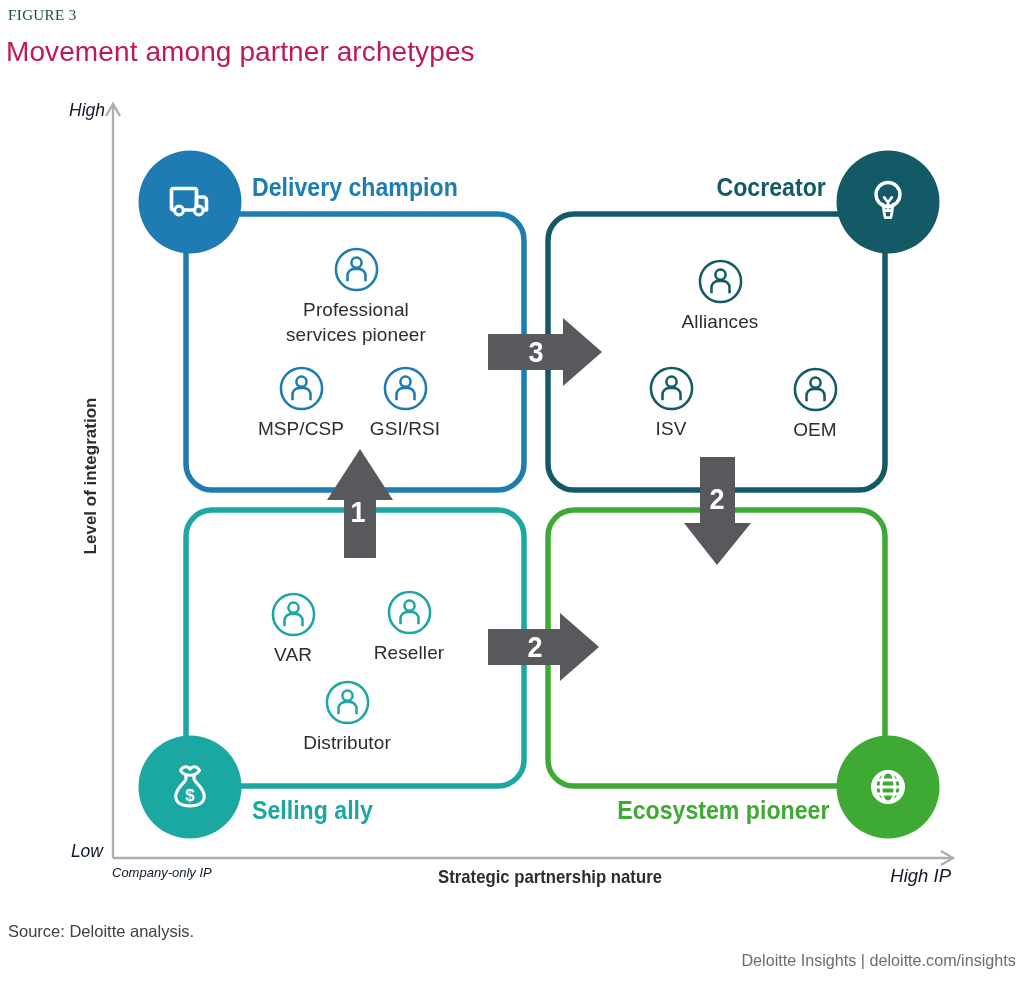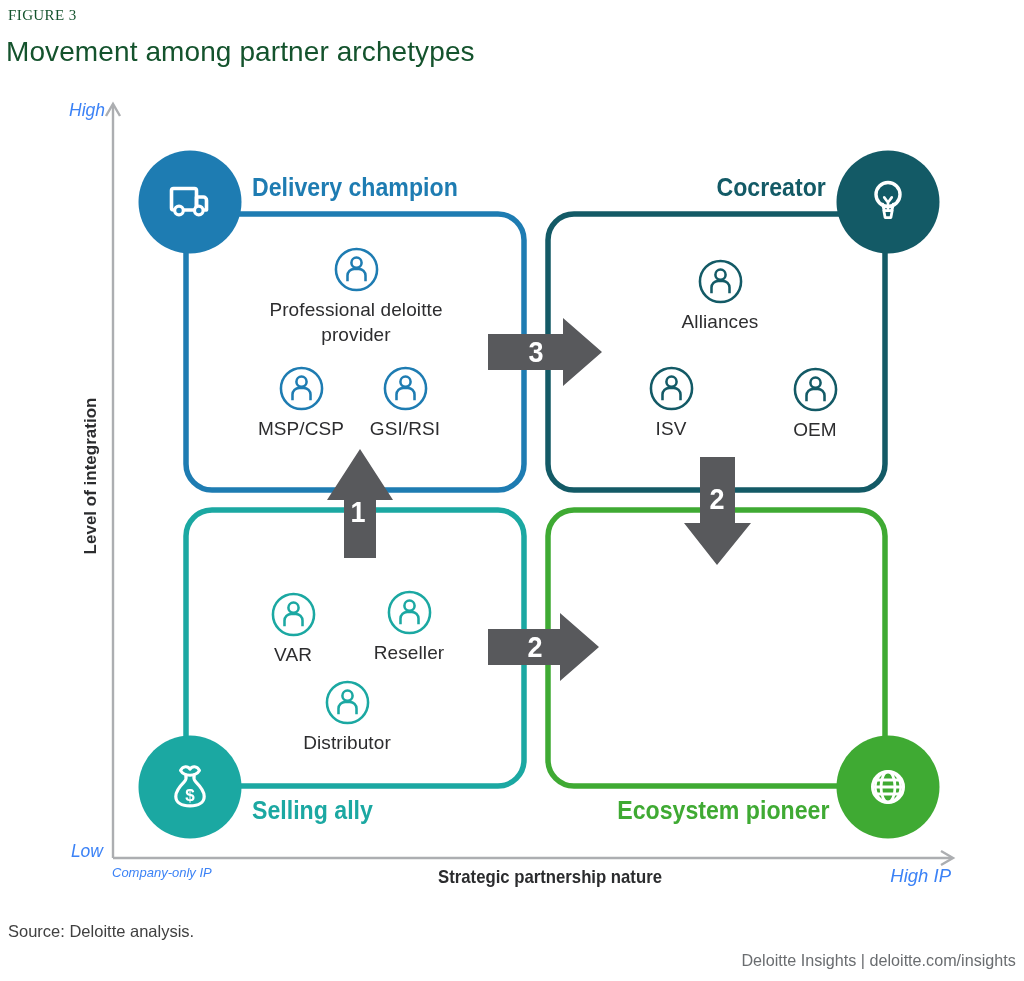--- a/index.html
+++ b/index.html
@@ -1,23 +1,23 @@
 <!DOCTYPE html>
 <html><head>
 <meta charset="utf-8">
 <style>
   html,body{margin:0;padding:0;background:#fff;}
   .fig{position:relative;width:1024px;height:981px;background:#ffffff;
        font-family:"Liberation Sans","DejaVu Sans",sans-serif;overflow:hidden;}
   .abs{position:absolute;}
   
   .eyebrow{left:8px;top:7px;font-size:15px;color:#14532d;letter-spacing:.4px;font-family:Liberation Serif, serif;}
-  .title{left:6px;top:36px;font-size:28px;color:#14532d;letter-spacing:.1px;}
+  .title{left:6px;top:36px;font-size:28px;color:#be185d;letter-spacing:.1px;}
   
-  .ax-it{font-style:italic;font-size:17.5px;color:#3b82f6;white-space:nowrap;}
+  .ax-it{font-style:italic;font-size:17.5px;color:#0f172a;white-space:nowrap;}
   .ax-bold{font-weight:bold;font-size:19px;color:#2B2C2E;white-space:nowrap;}
   .y-label{left:91px;top:476px;transform:translate(-50%,-50%) rotate(-90deg);}
   .x-label{left:550px;top:866px;transform:translateX(-50%) scaleX(.88);}
   
   .q-title{font-weight:bold;font-size:26px;white-space:nowrap;display:inline-block;}
   .q-blue{color:#1E7CB2;}
   .q-dark{color:#135A66;}
   .q-teal{color:#1BA8A2;}
   .q-green{color:#3FAA33;}
   .tl{transform:scaleX(.89);transform-origin:left center;}
@@ -117,21 +117,21 @@
 
   <div class="abs" style="left:252px;top:172px"><span class="q-title q-blue tl">Delivery champion</span></div>
   <div class="abs" style="right:198px;top:172px"><span class="q-title q-dark tr">Cocreator</span></div>
   <div class="abs" style="left:252px;top:795px"><span class="q-title q-teal tl">Selling ally</span></div>
   <div class="abs" style="right:195px;top:795px"><span class="q-title q-green tr">Ecosystem pioneer</span></div>
 
   <div class="abs member q-blue" style="left:266px;top:246px;width:180px">
     <svg class="person-icon" viewBox="0 0 48 48">
         <use href="#person"></use>
       </svg>
-    <div class="member-label">Professional deloitte provider</div>
+    <div class="member-label">Professional services pioneer</div>
   </div>
   <div class="abs member q-blue" style="left:236px;top:365px;width:130px">
     <svg class="person-icon" viewBox="0 0 48 48">
         <use href="#person"></use>
       </svg>
     <div class="member-label">MSP/CSP</div>
   </div>
   <div class="abs member q-blue" style="left:340px;top:365px;width:130px">
     <svg class="person-icon" viewBox="0 0 48 48">
         <use href="#person"></use>

